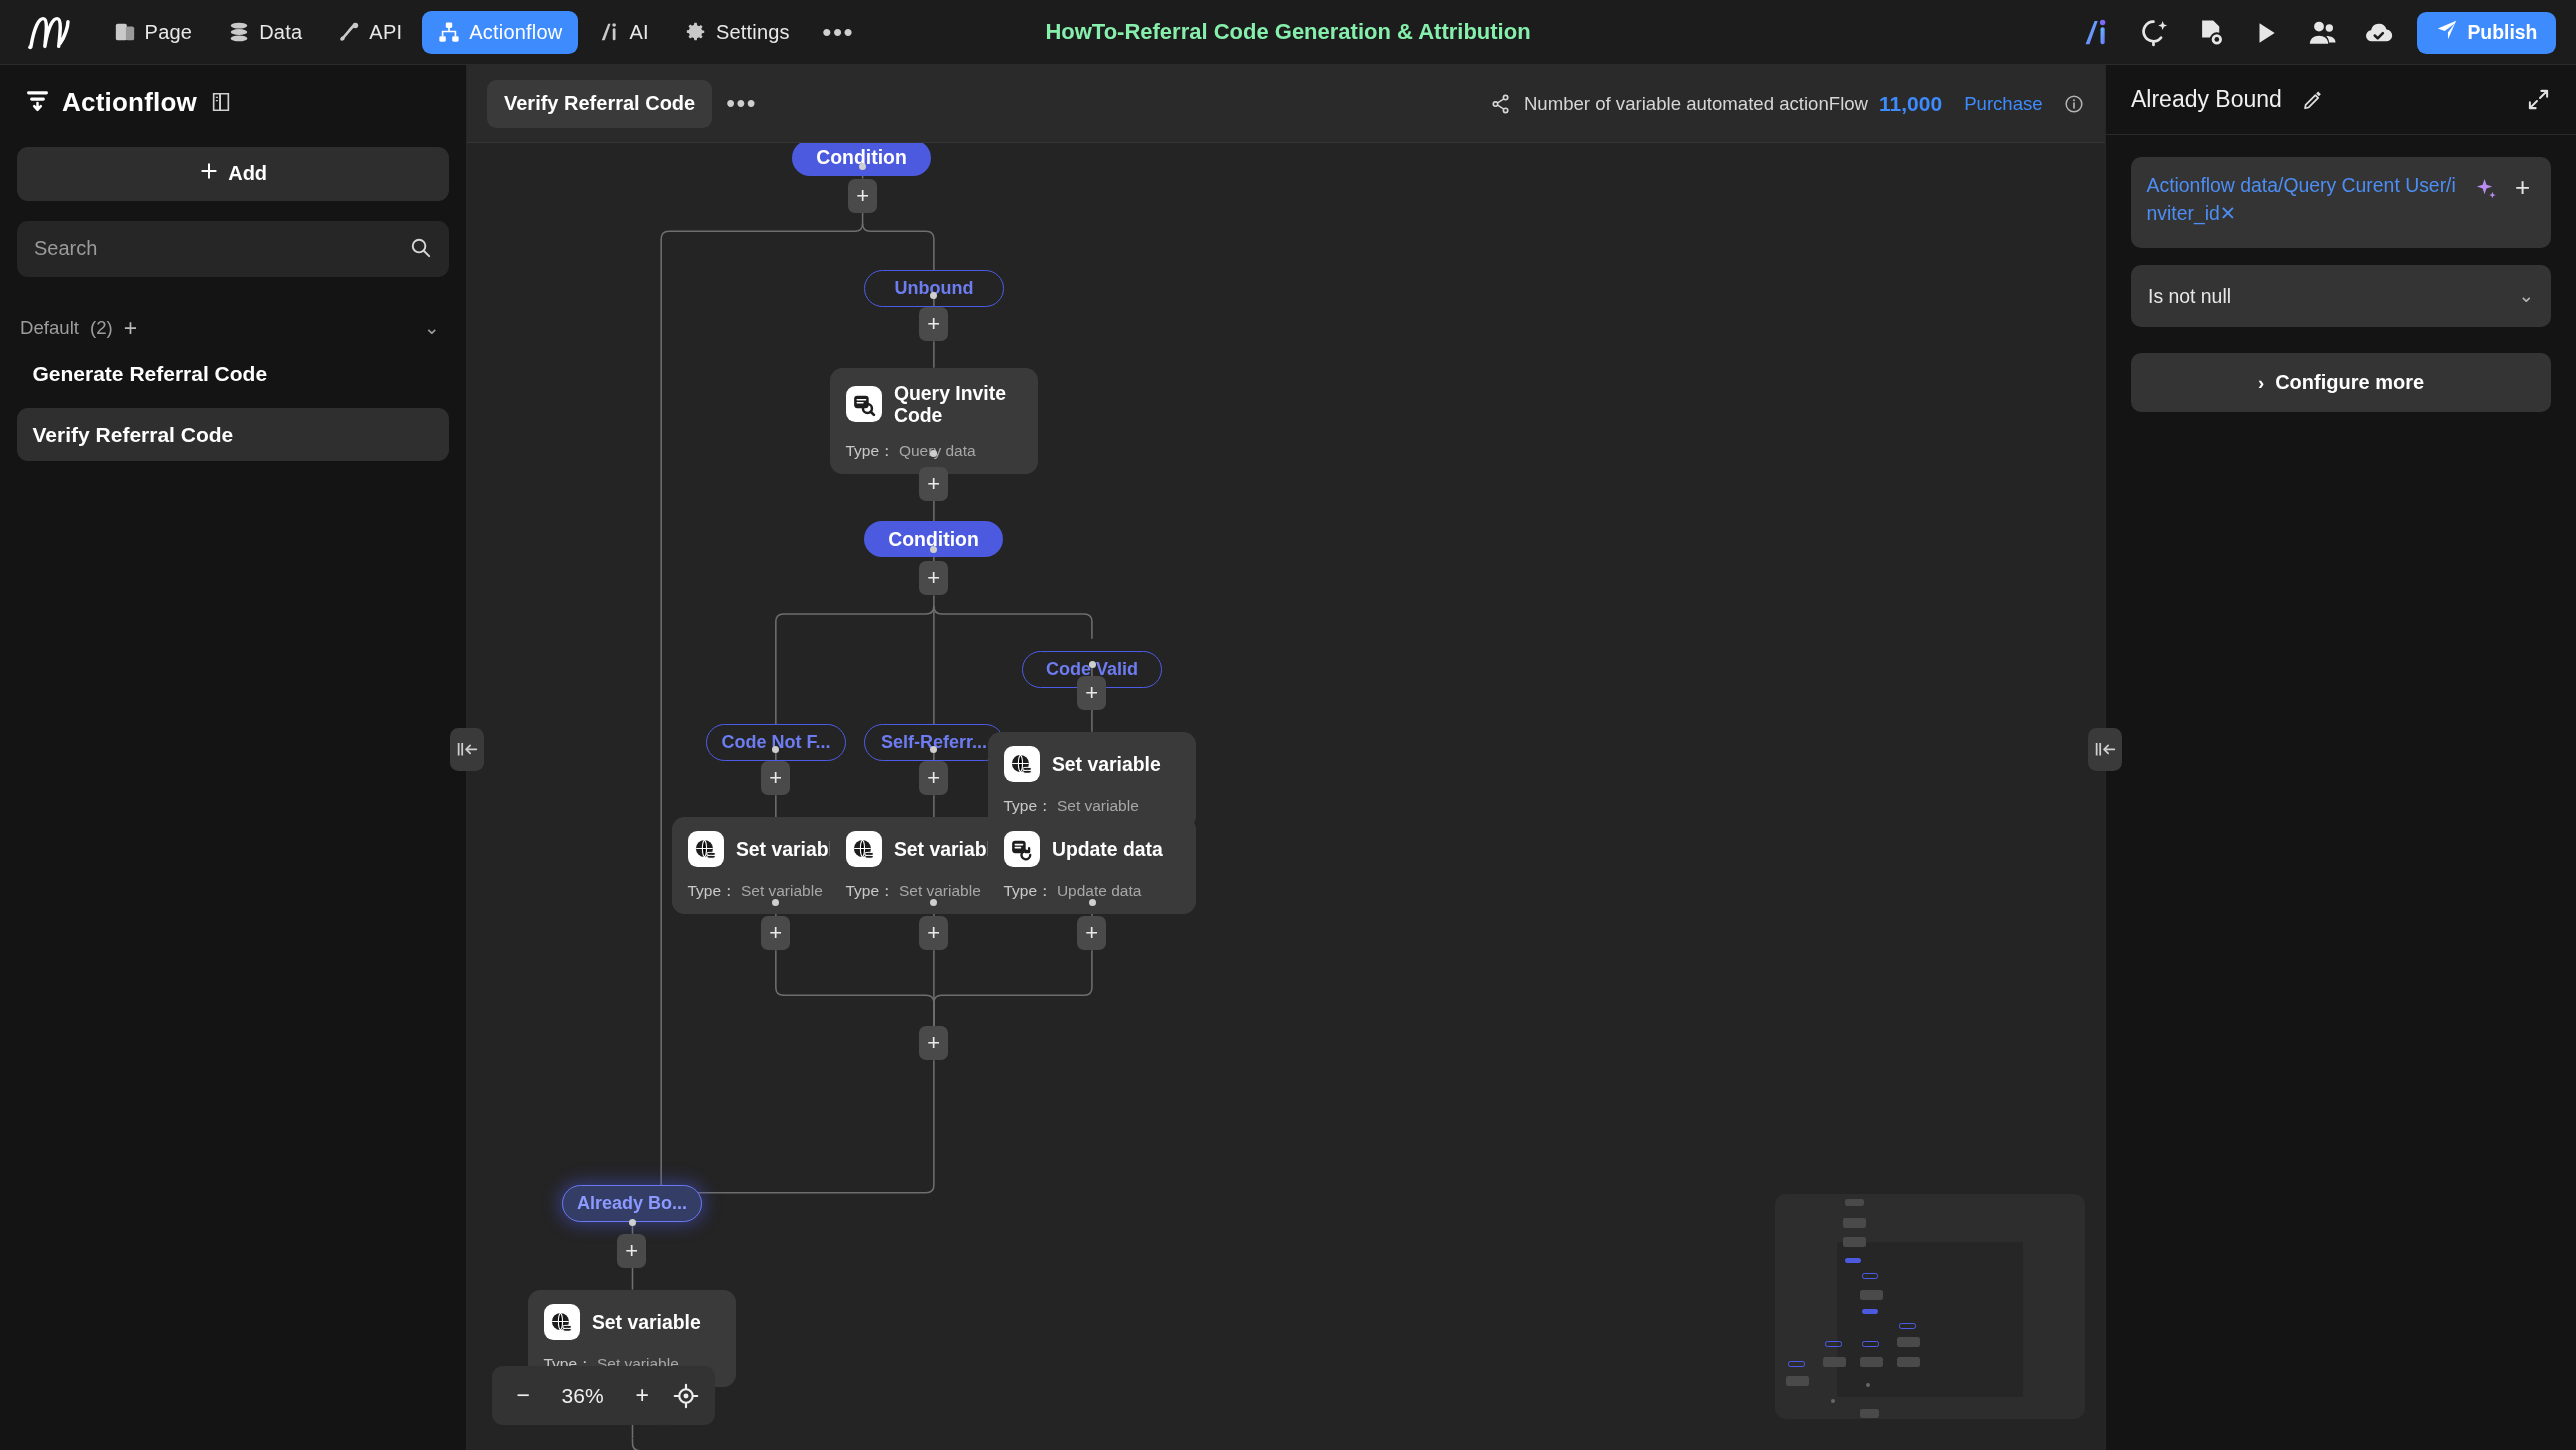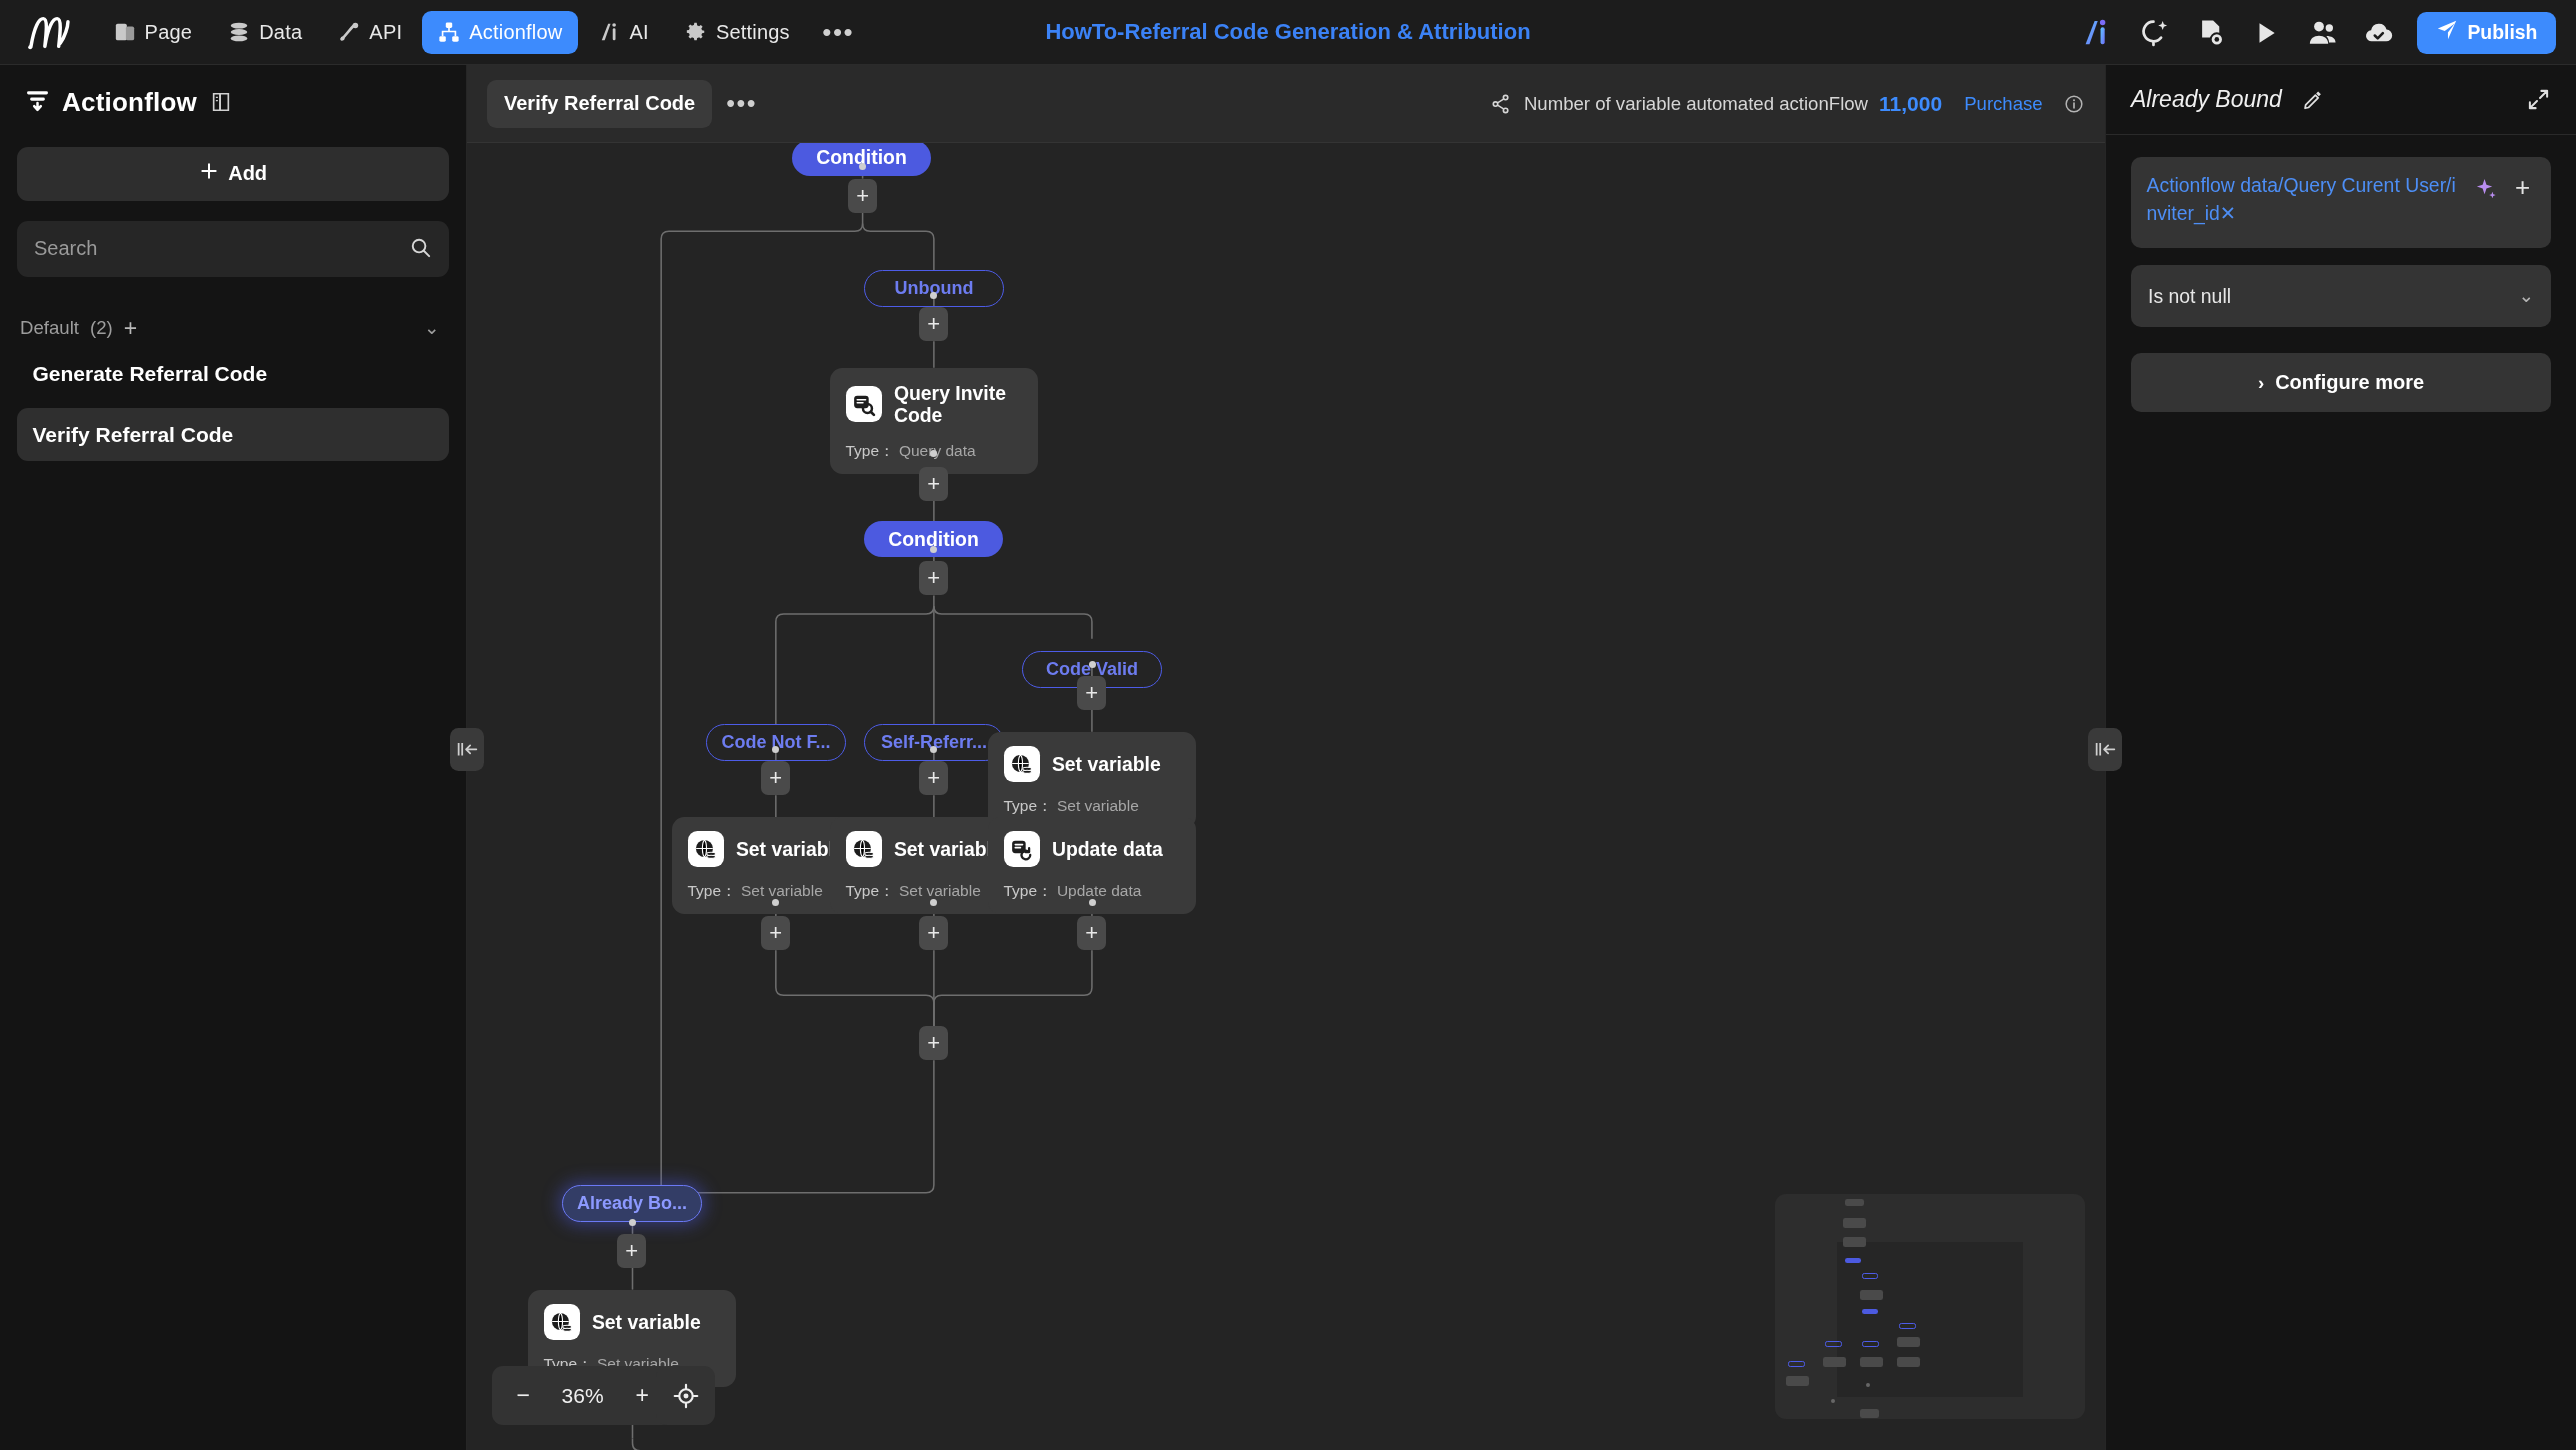--- a/index.html
+++ b/index.html
@@ -22,21 +22,21 @@
   .nav-item {
     display:flex; align-items:center; gap:8.5px; height:43px;
     padding:0 15.5px; border-radius:9.3px; color:#e8e8e8; font-size:20px;
     letter-spacing:0.2px; cursor:pointer; white-space:nowrap;
   }
   .nav-item.active { background:#3d8bfd; color:#fff; }
   .nav-item .ico { width:23px; height:23px; display:flex; align-items:center; justify-content:center; flex:0 0 23px;}
   .nav-dots { color:#cfcfcf; font-size:26px; padding:0 12.4px; letter-spacing:1.5px; cursor:pointer; line-height:1;}
   .doc-title {
     position:absolute; left:50%; top:50%; transform:translate(-50%,-50%);
-    font-size:22px; font-weight:700; color:#3b82f6; white-space:nowrap;text-align:right;
+    font-size:22px; font-weight:700; color:#86efac; white-space:nowrap;text-align:right;
   }
   .top-right { position:absolute; right:20px; top:0; height:65px; display:flex; align-items:center; gap:22px; }
   .tr-ico { width:34px; height:34px; display:flex; align-items:center; justify-content:center; cursor:pointer; }
   .publish-btn {
     display:flex; align-items:center; gap:9.3px; height:42px; padding:0 18.6px;
     background:#3d8bfd; color:#fff; border-radius:9.3px; font-size:19.4px; font-weight:600;
     cursor:pointer; white-space:nowrap;
   }
 
   
@@ -162,21 +162,20 @@
   .collapse.right { left:2088px; top:728px; border-radius:8.5px; }
 
   
   .rpanel {
     position:absolute; right:0; top:65px; width:471px; height:1386px;
     background:#141414; border-left:0.8px solid #262626;
   }
   .rp-head {
     height:70px; display:flex; align-items:center; gap:20px; padding:0 25px;
     border-bottom:0.8px solid #2a2a2a;
-    font-style:italic;
   }
   .rp-title { font-size:23px; color:#f0f0f0; font-weight:400; }
   .rp-pencil { width:23px; height:23px; cursor:pointer; display:flex; align-items:center; justify-content:center;}
   .rp-expand { margin-left:auto; width:25px; height:25px; cursor:pointer; display:flex; align-items:center; justify-content:center;}
   .rp-body { padding:22px 25px 0 25px; }
   .bind-box {
     background:#343434; border-radius:10px; padding:14px 15.5px;
     display:flex; align-items:flex-start; gap:11px; min-height:91px;
     cursor:pointer;
   }

